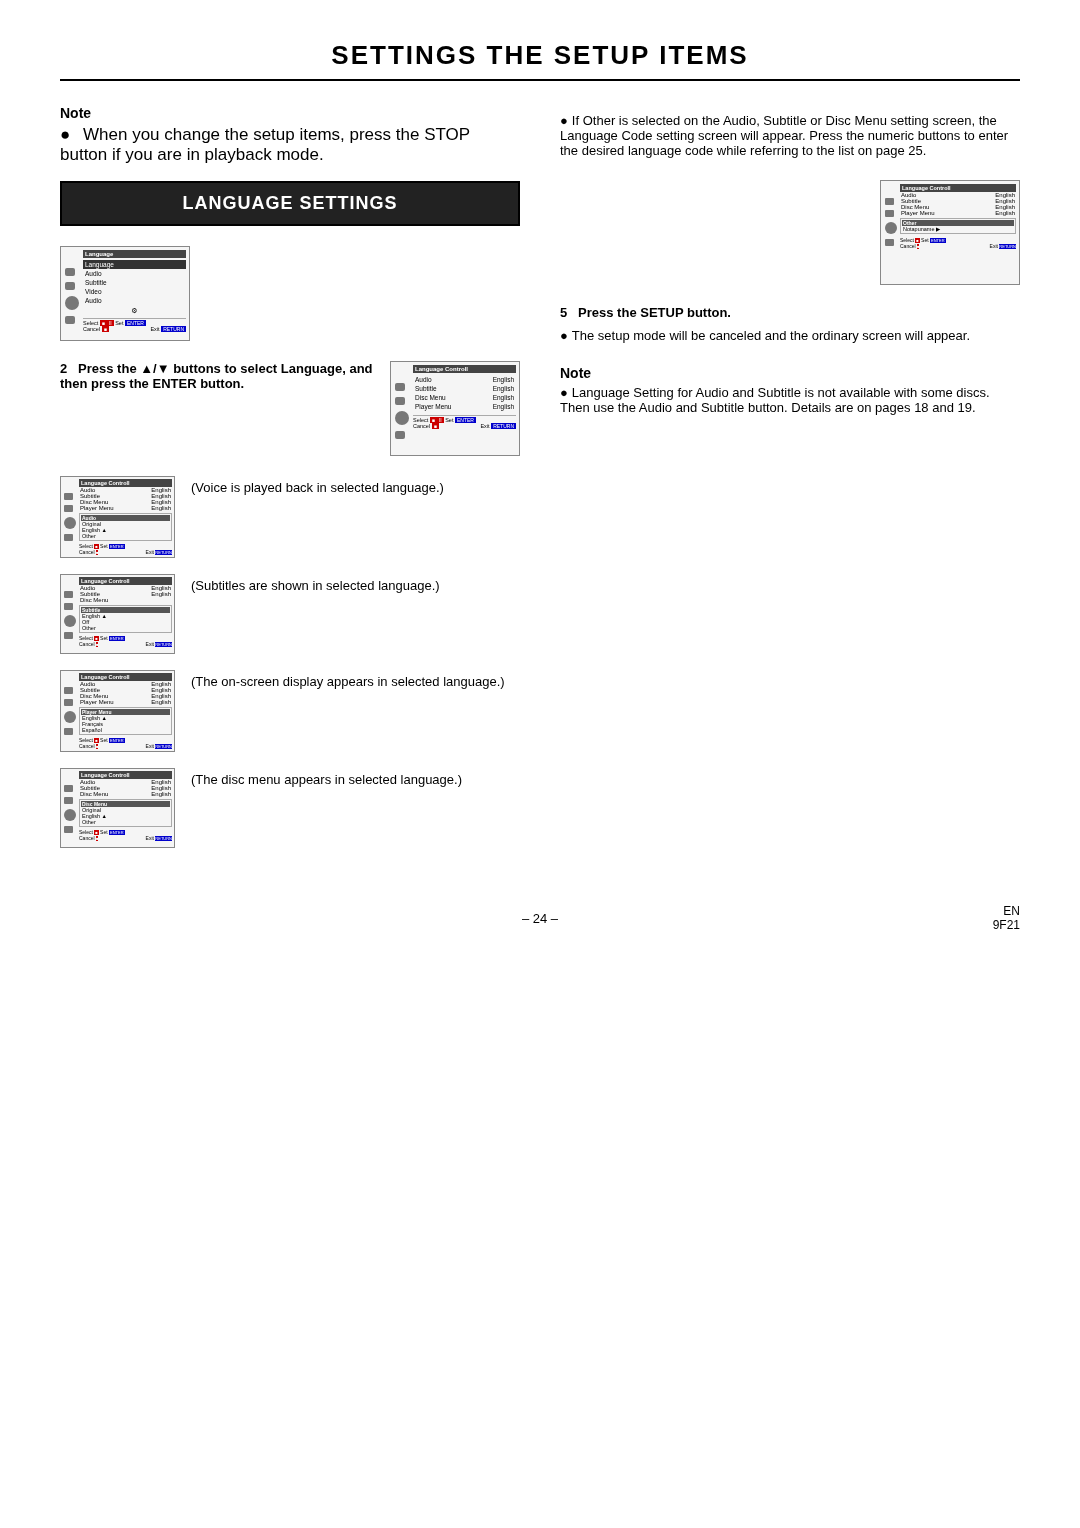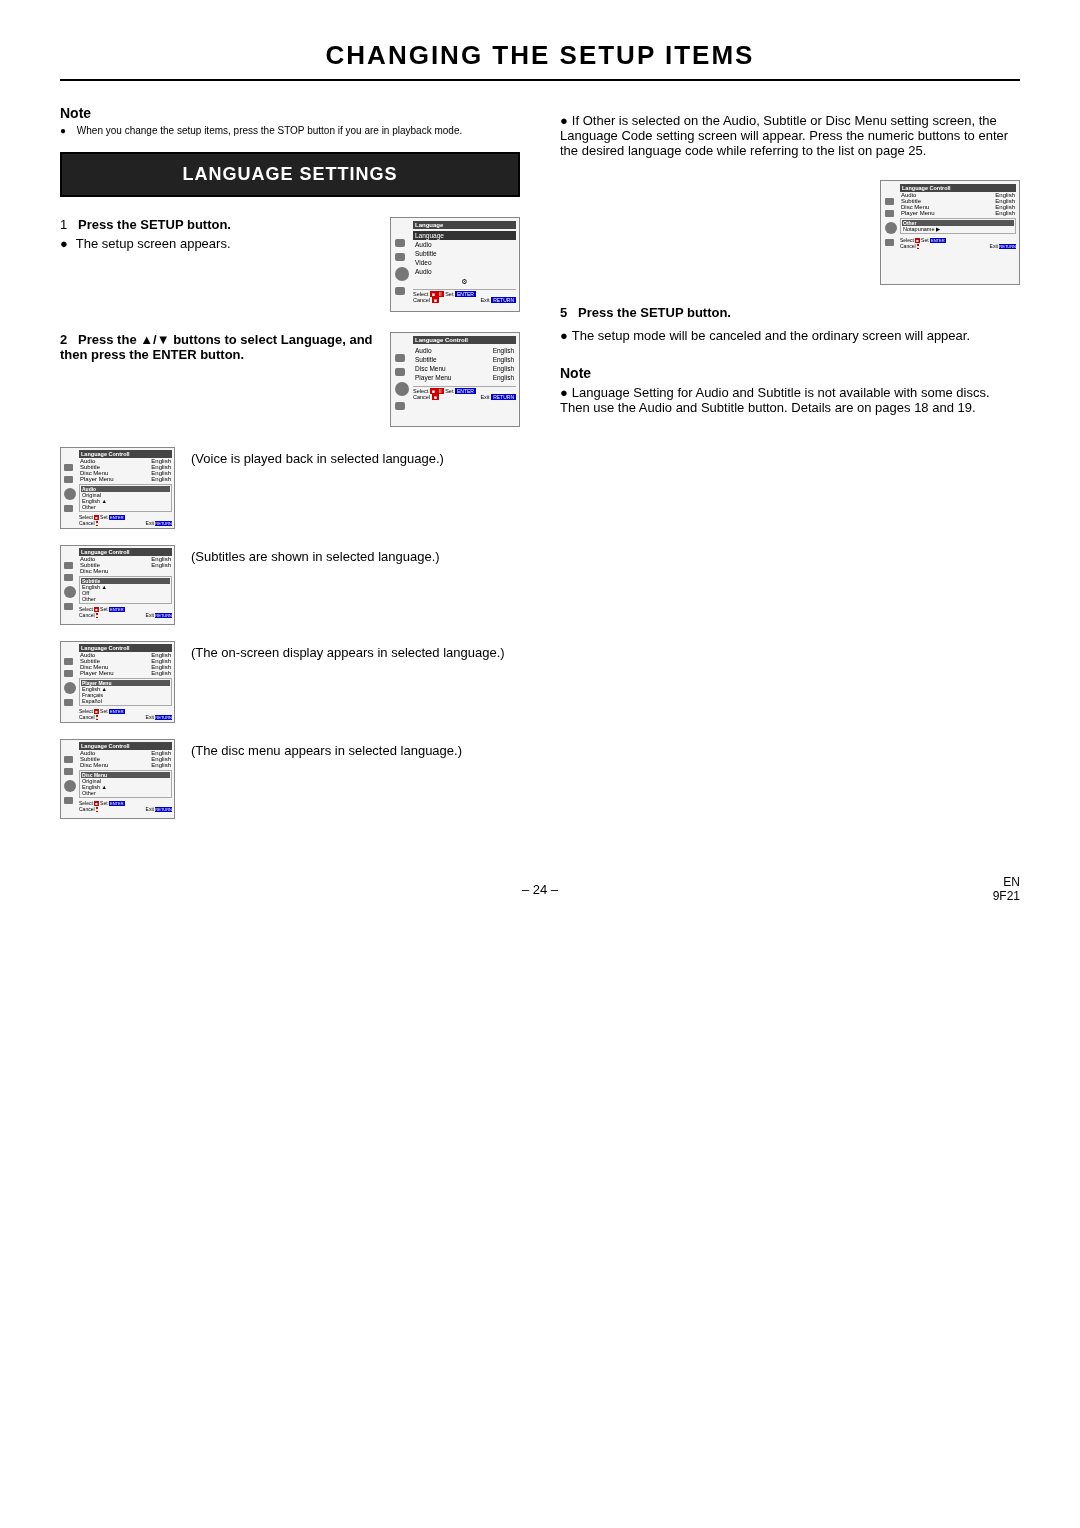--- a/index.html
+++ b/index.html
@@ -34,21 +34,21 @@
     .col-left { flex: 1; }
     .col-right { flex: 1; }
 
     
     .note-heading {
       font-weight: bold;
       font-size: 14px;
       margin-bottom: 4px;
     }
     .note-text {
-      font-size: 10px;
+      font-size: 17px;
       margin-bottom: 16px;
     }
     .bullet { margin-left: 8px; }
 
     
     .lang-settings-box {
       background: #222;
       color: #fff;
       text-align: center;
       font-size: 18px;
@@ -208,47 +208,38 @@
       text-align: right;
       font-size: 12px;
     }
     .bold { font-weight: bold; }
     .step-label { font-weight: bold; }
   </style>
 </head>
 <body>
 
 <div class="page-title-wrapper">
-  <div class="page-title">CHANGING THE SETUP ITEMS</div>
+  <div class="page-title">SETTINGS THE SETUP ITEMS</div>
 </div>
 
 <div class="two-col">
 
   <div class="col-left">
 
     <div>
       <div class="note-heading">Note</div>
       <div class="note-text">
         <span>●</span>
         <span class="bullet">When you change the setup items, press the STOP button if you are in playback mode.</span>
       </div>
     </div>
 
     <div class="lang-settings-box">LANGUAGE SETTINGS</div>
 
     <div class="step-with-img">
-      <div style="flex:1;">
-        <div class="step-num">
-          <span>1</span>&nbsp;&nbsp;
-          <span class="step-label">Press the SETUP button.</span>
-        </div>
-        <div class="step-body">
-          ●<span class="bullet">The setup screen appears.</span>
-        </div>
-      </div>
 
       <div class="screen-mock" style="position:relative; width:130px; height:95px;">
         <div style="display:flex; height:100%;">
           <div class="screen-left-nav">
             <div class="nav-icon" style="background:#777;border-radius:2px;"></div>
             <div class="nav-icon" style="background:#777;border-radius:2px;"></div>
             <div class="nav-icon" style="width:14px;height:14px;background:#777;border-radius:50%;"></div>
             <div class="nav-icon" style="background:#777;border-radius:2px;"></div>
           </div>
           <div class="screen-main" style="margin-left:4px;">

